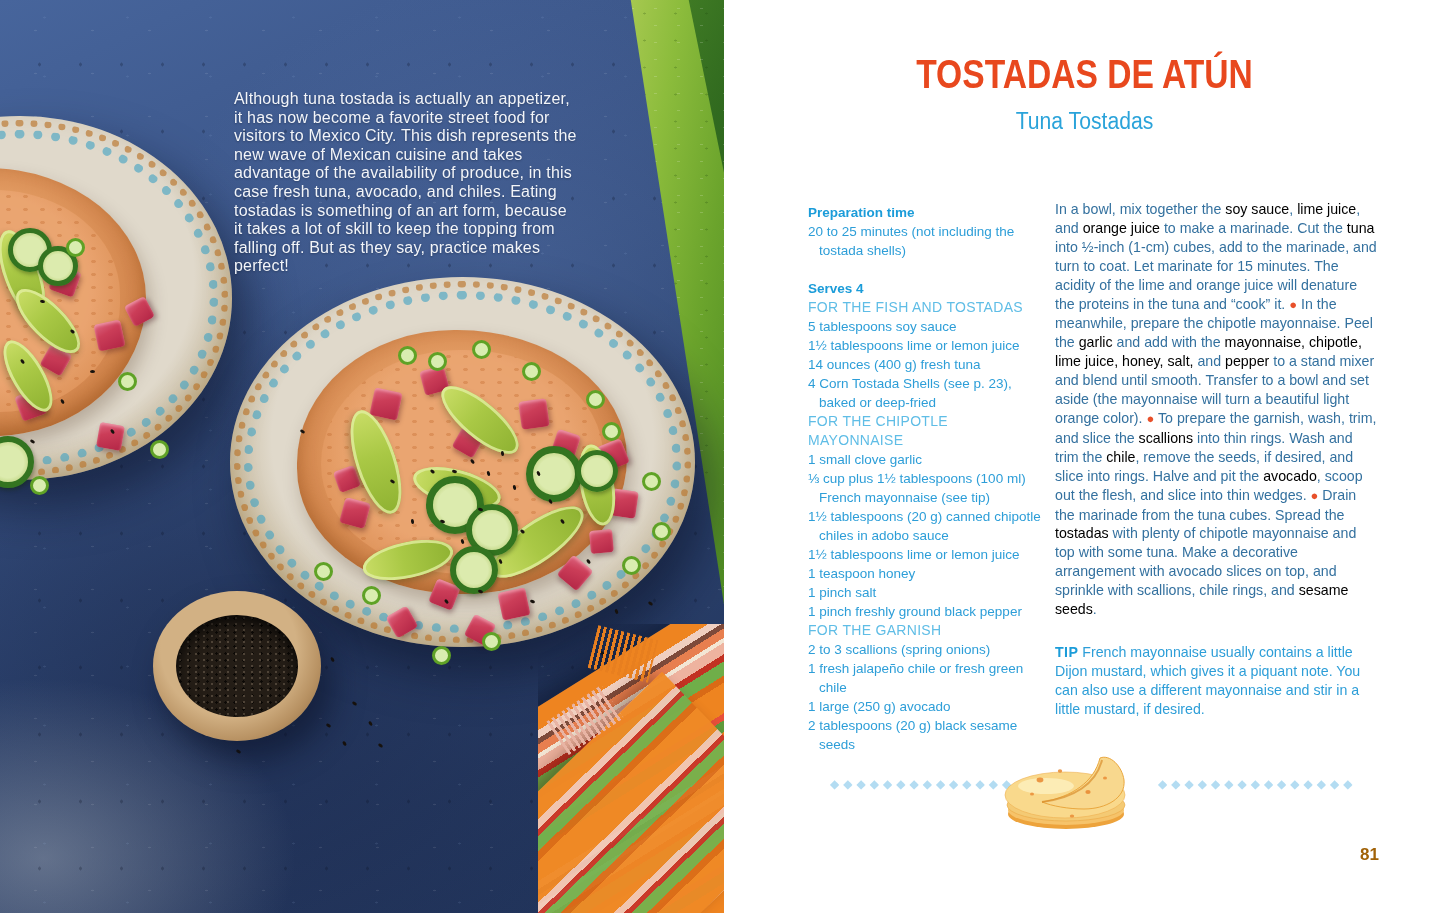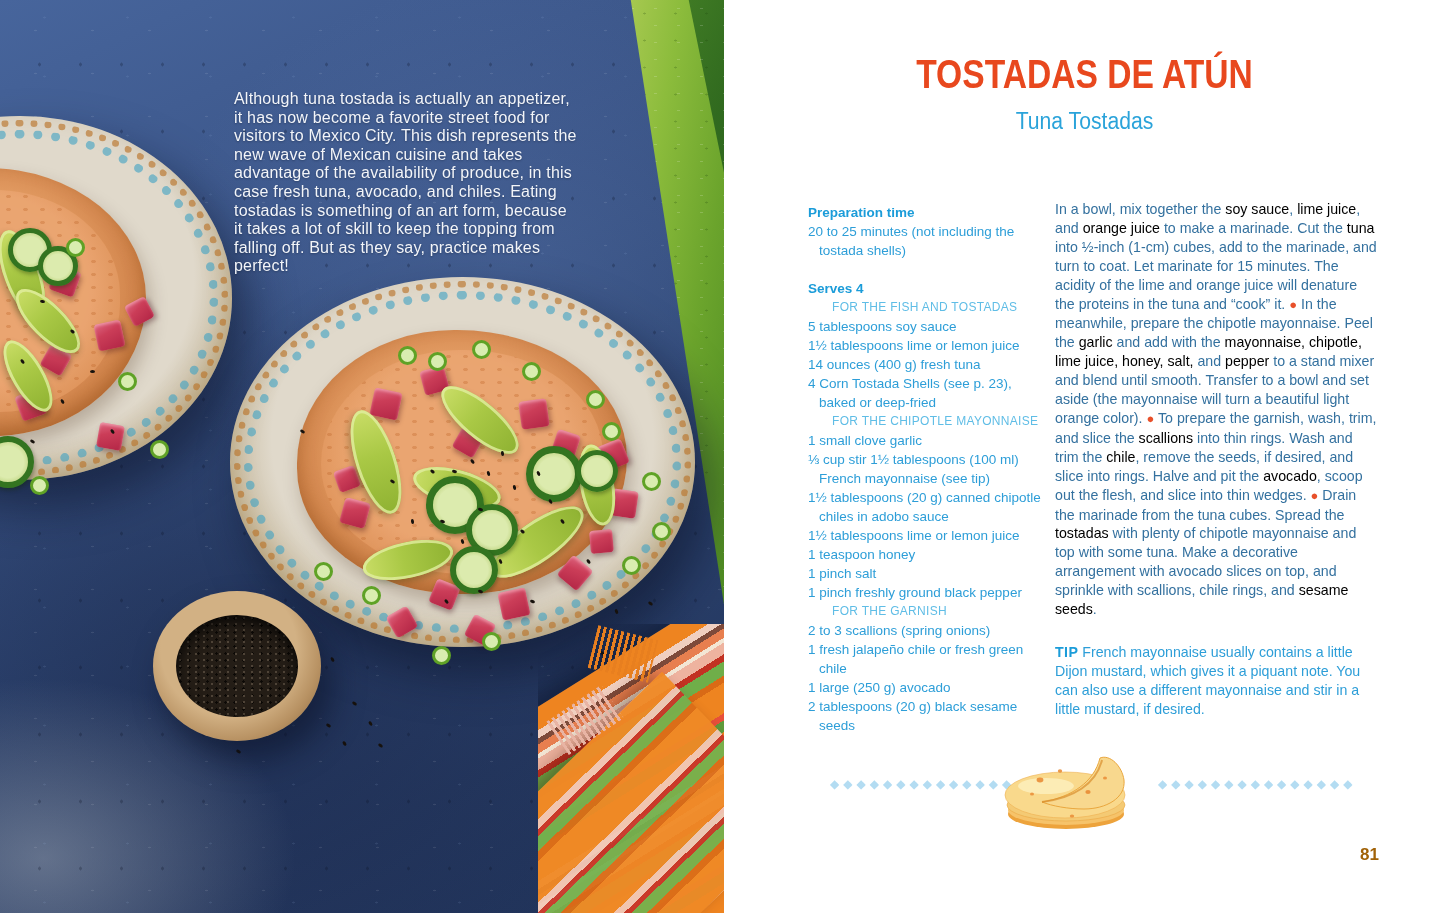--- a/index.html
+++ b/index.html
@@ -83,21 +83,21 @@
   .page{position:absolute;left:724px;top:0;width:721px;height:913px;background:#fff;text-decoration:underline;}
   .title{position:absolute;left:0;top:52px;width:721px;text-align:center;color:#e8481e;
     font-size:40px;font-weight:800;letter-spacing:0;transform:scaleX(.84);transform-origin:50% 50%;}
   .subtitle{position:absolute;left:0;top:108px;width:721px;text-align:center;color:#2aa3da;
     font-size:23px;font-weight:500;transform:scaleX(.92);transform-origin:50% 50%;}
 
   .col-ing{position:absolute;left:84px;top:203px;width:238px;color:#2d9ed8;
     font-size:13.5px;line-height:19px;}
   .col-ing .bold{font-weight:700;color:#1b9cd9;}
   .col-ing .gap{height:19px;}
-  .sec-h{color:#5fbde6;font-size:12px;letter-spacing:.3px;line-height:19px;margin-left:24px;}
+  .sec-h{color:#5fbde6;font-size:14px;letter-spacing:.3px;line-height:19px;}
   .ing,.hang{padding-left:11px;text-indent:-11px;}
 
   .col-ins{position:absolute;left:331px;top:200px;width:322px;color:#34719f;
     font-size:14.2px;line-height:18.9px;}
   .col-ins .a{color:#000000;}
   .col-ins .b{color:#e8502a;font-size:13px;}
   .tip{margin-top:24px;color:#2d9ed8;}
   .tip .tip-label{font-weight:800;color:#1b9cd9;letter-spacing:.4px;}
 
   .diamonds{position:absolute;top:777px;color:#b3dcf2;font-size:12px;letter-spacing:4px;white-space:nowrap;}
@@ -254,21 +254,21 @@
       <div class="gap"></div>
       <div class="bold">Serves 4</div>
       <div id="ingredient-sections">
           <div class="sec-h">FOR THE FISH AND TOSTADAS</div>
           <div class="ing">5 tablespoons soy sauce</div>
           <div class="ing">1½ tablespoons lime or lemon juice</div>
           <div class="ing">14 ounces (400 g) fresh tuna</div>
           <div class="ing">4 Corn Tostada Shells (see p. 23), baked or deep-fried</div>
           <div class="sec-h">FOR THE CHIPOTLE MAYONNAISE</div>
           <div class="ing">1 small clove garlic</div>
-          <div class="ing">⅓ cup stir 1½ tablespoons (100 ml) French mayonnaise (see tip)</div>
+          <div class="ing">⅓ cup plus 1½ tablespoons (100 ml) French mayonnaise (see tip)</div>
           <div class="ing">1½ tablespoons (20 g) canned chipotle chiles in adobo sauce</div>
           <div class="ing">1½ tablespoons lime or lemon juice</div>
           <div class="ing">1 teaspoon honey</div>
           <div class="ing">1 pinch salt</div>
           <div class="ing">1 pinch freshly ground black pepper</div>
           <div class="sec-h">FOR THE GARNISH</div>
           <div class="ing">2 to 3 scallions (spring onions)</div>
           <div class="ing">1 fresh jalapeño chile or fresh green chile</div>
           <div class="ing">1 large (250 g) avocado</div>
           <div class="ing">2 tablespoons (20 g) black sesame seeds</div>

